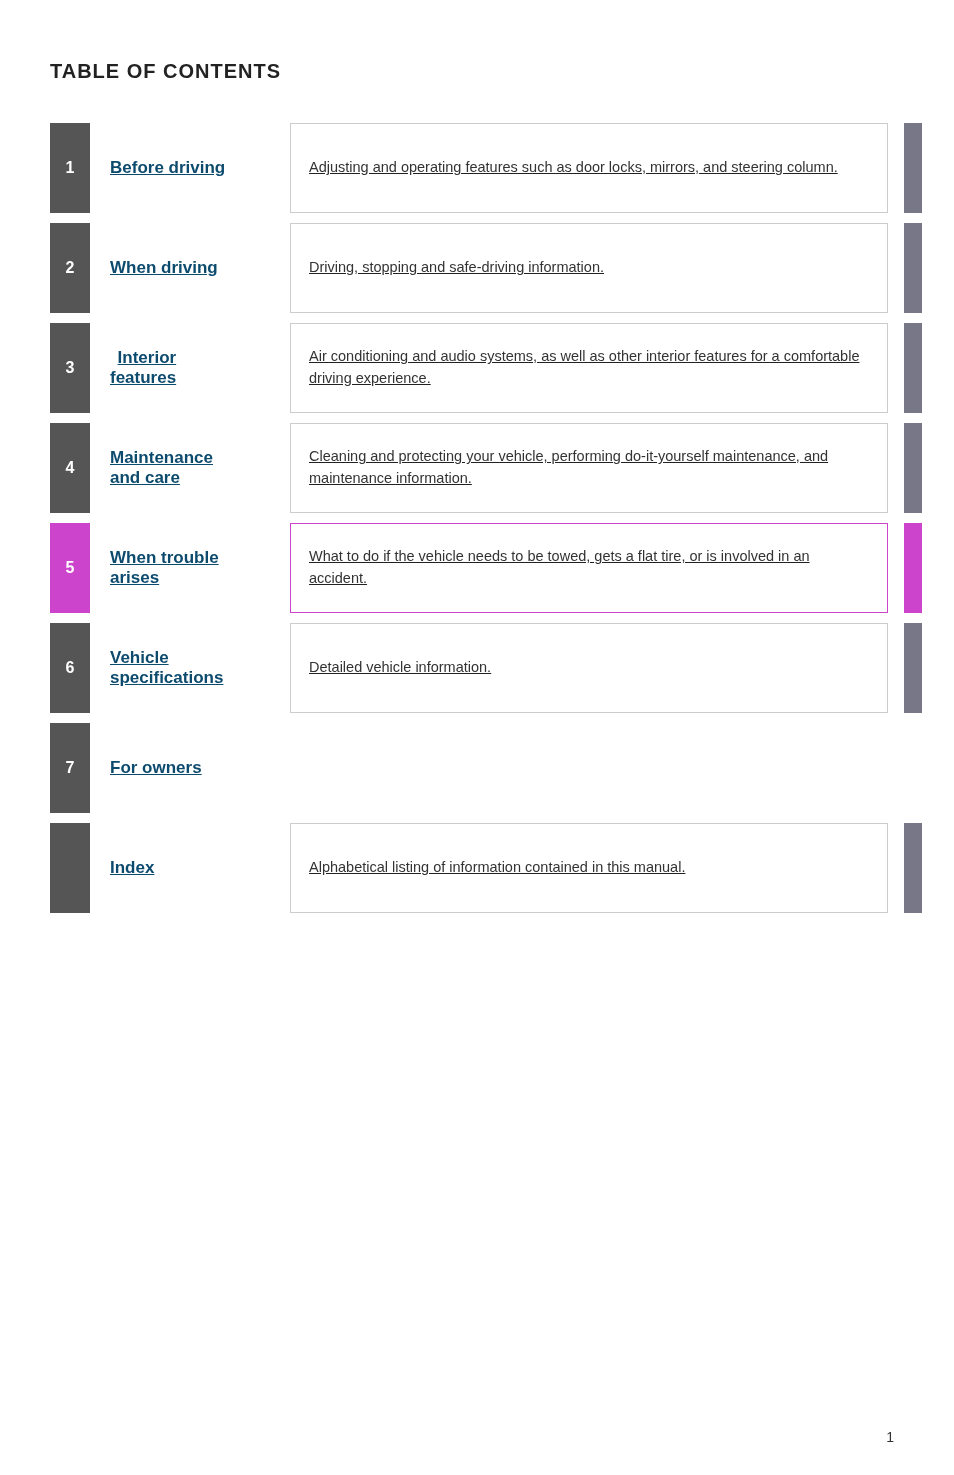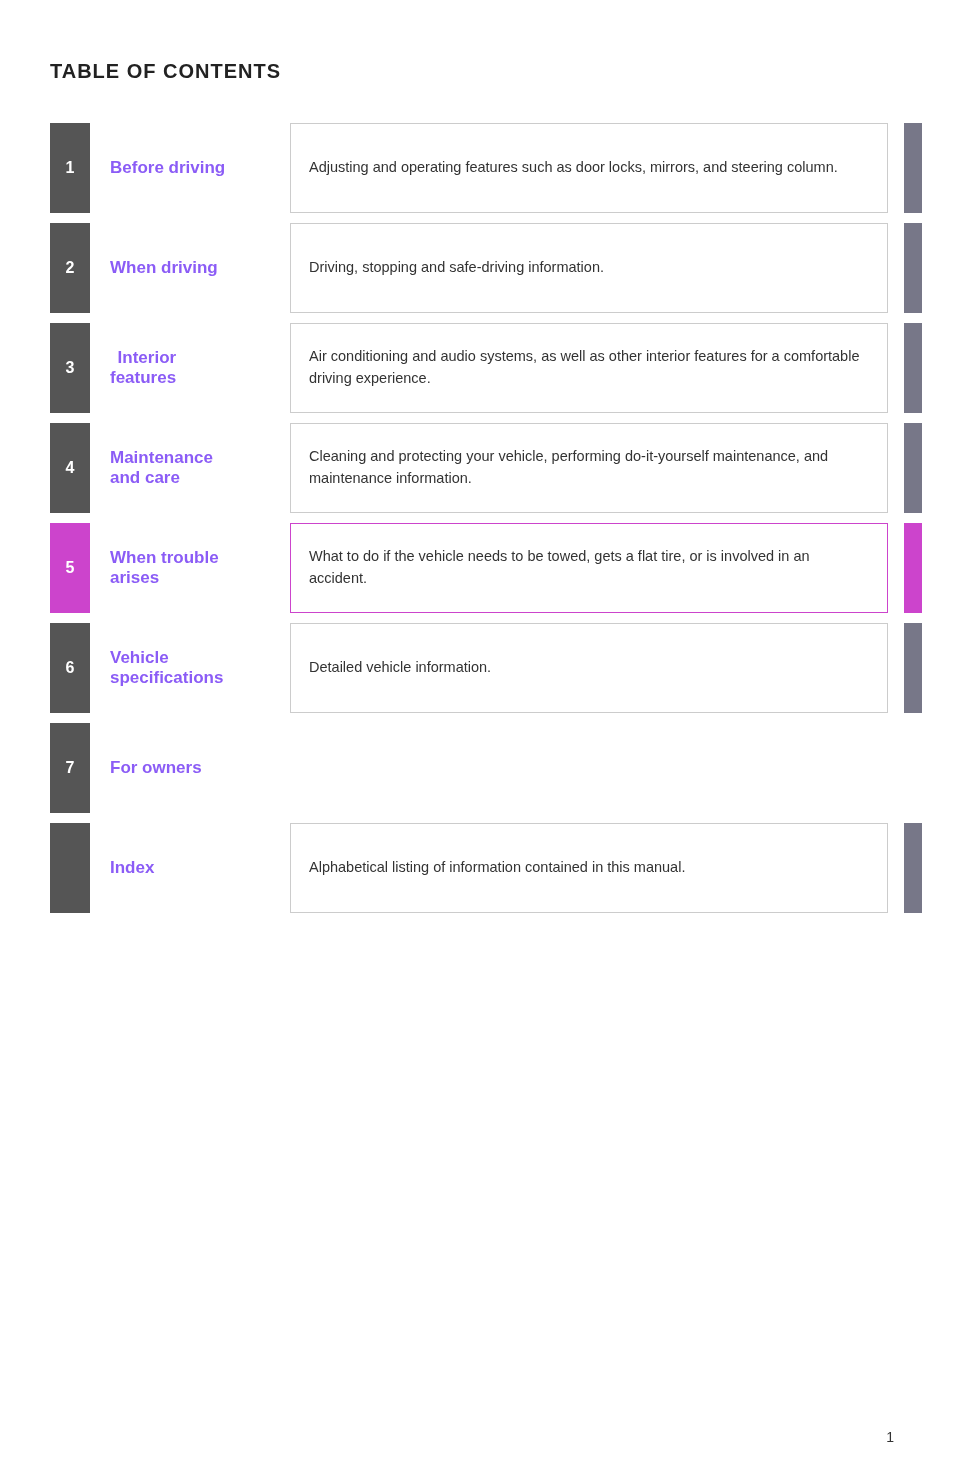--- a/index.html
+++ b/index.html
@@ -58,29 +58,31 @@
     }
 
     .toc-title {
       width: 200px;
       min-height: 90px;
       padding: 14px 20px;
       display: flex;
       align-items: center;
       font-size: 17px;
       font-weight: bold;
-      color: #8b5cf6;
+      color: #0c4a6e;
       flex-shrink: 0;
+      text-decoration: underline;
     }
 
     .toc-desc-wrap {
       flex: 1;
       display: flex;
       align-items: stretch;
       gap: 16px;
+      text-decoration: underline;
     }
 
     .toc-desc-box {
       flex: 1;
       border: 1px solid #ccc;
       padding: 14px 18px;
       font-size: 14.5px;
       color: #333;
       display: flex;
       align-items: center;

